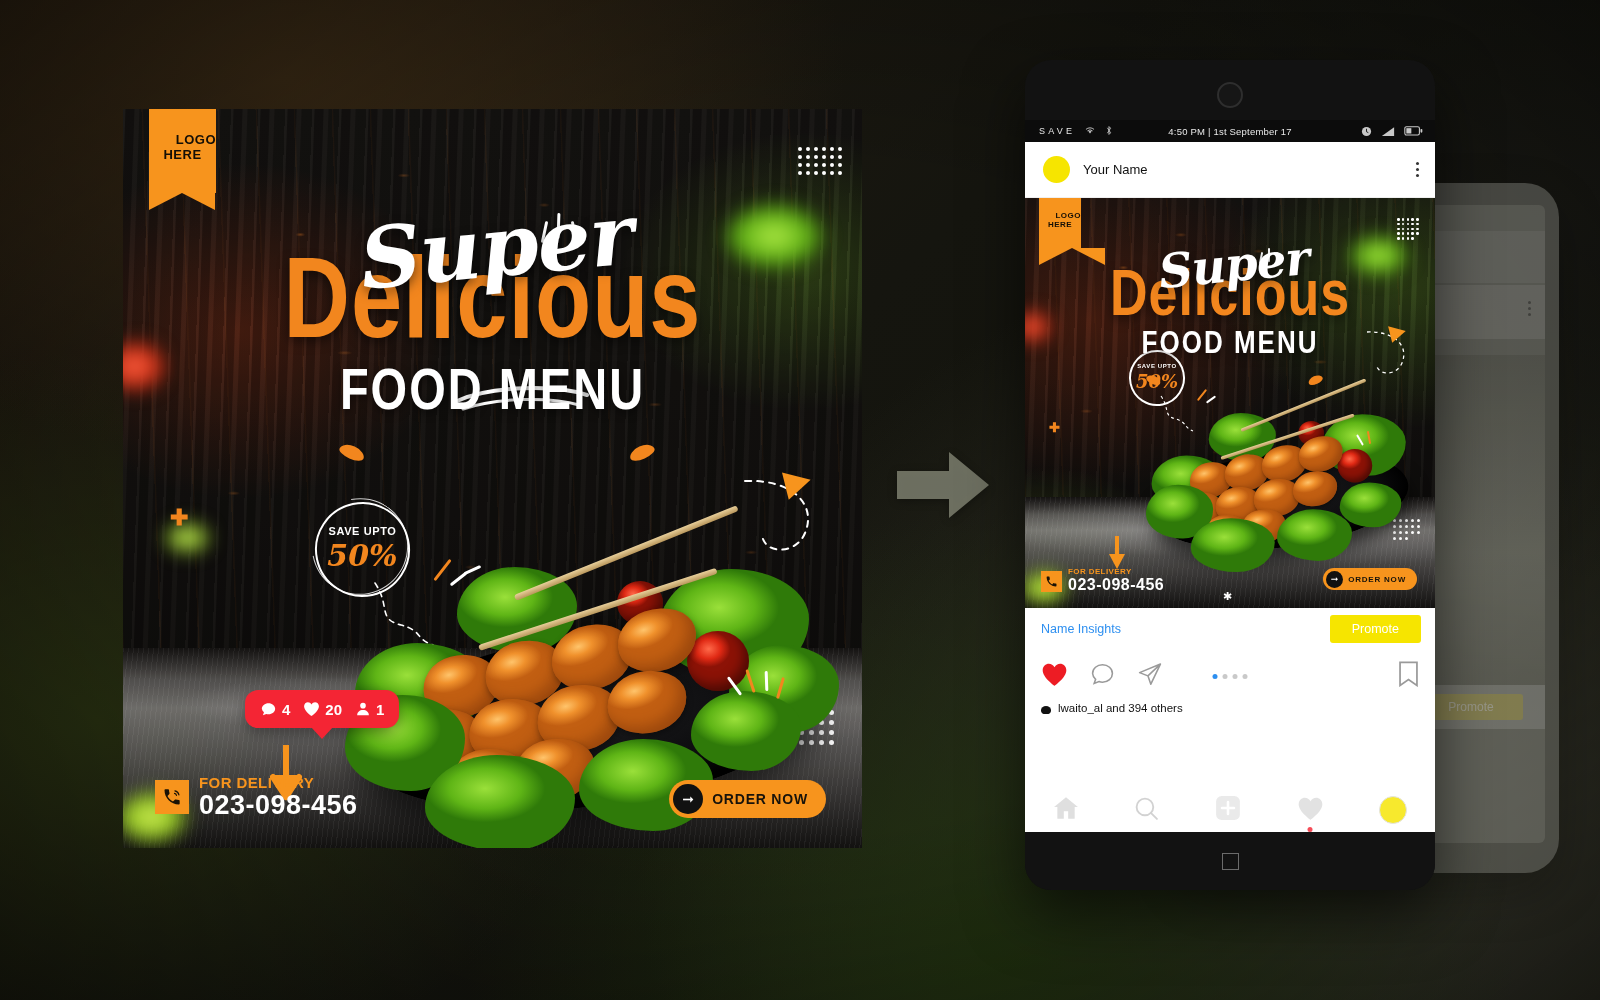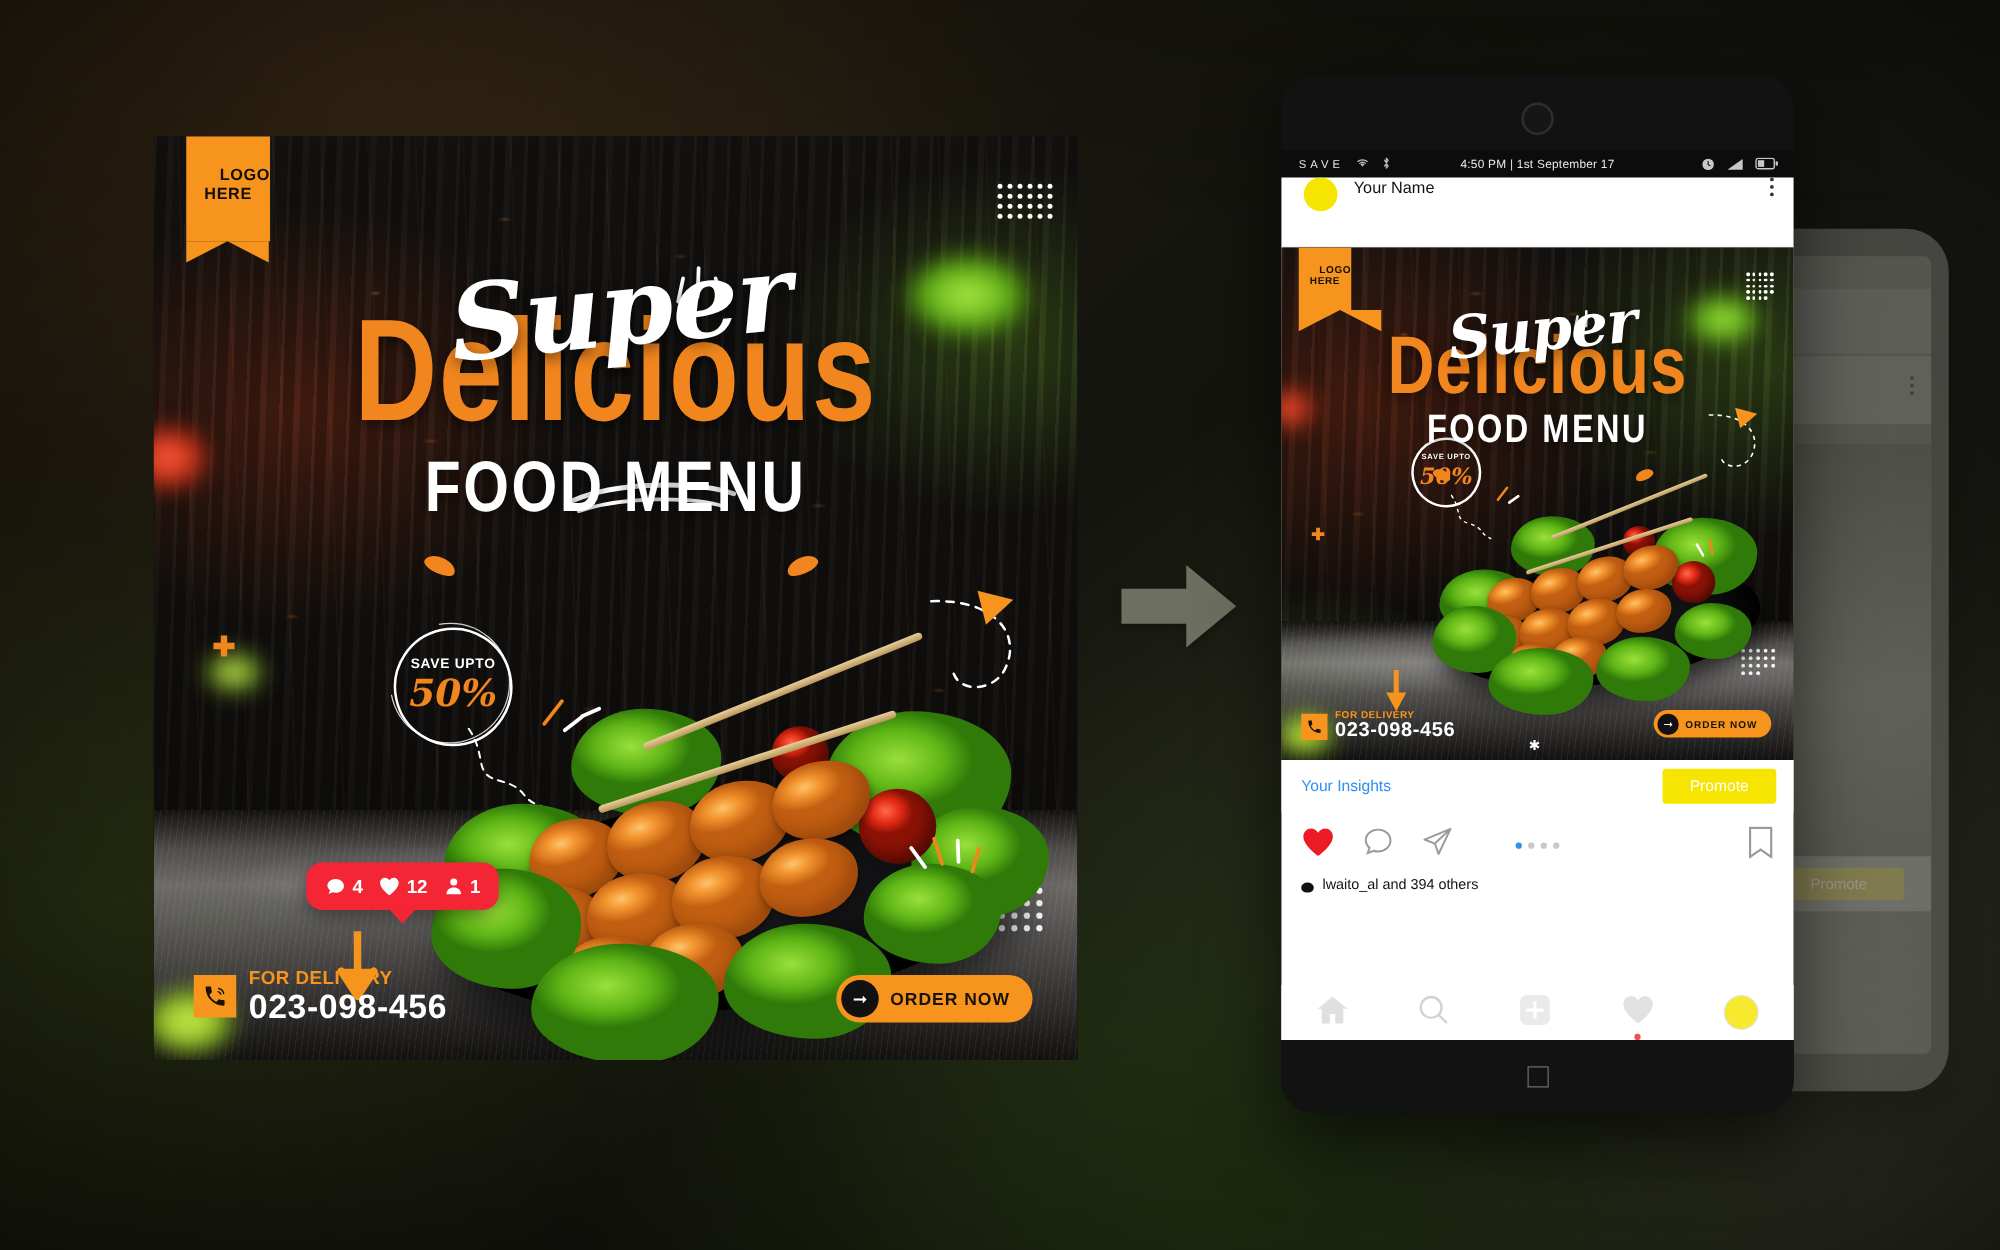--- a/index.html
+++ b/index.html
@@ -186,21 +186,21 @@
     width:22px;height:22px;border-radius:50%;border:2px solid #2e2e2e;background:#161616;}
   #statusbar{position:absolute;left:0;top:60px;right:0;height:22px;background:#0c0c0c;
     display:flex;align-items:center;color:#e8e8e8;font-size:9px;}
   .sb-brand{margin-left:14px;letter-spacing:3.2px;font-size:9px;font-weight:400;}
   .sb-ico{margin-left:9px;opacity:.85;}
   .sb-time{position:absolute;left:50%;transform:translateX(-50%);font-size:9.5px;letter-spacing:.2px;}
   .sb-right{position:absolute;right:12px;display:flex;align-items:center;gap:9px;opacity:.9;}
   #app{position:absolute;left:0;top:82px;right:0;bottom:58px;background:#fff;overflow:hidden;}
   .app-head{height:45px;display:flex;align-items:center;padding-left:18px;gap:12px;}
   .app-head .ttl{font-size:16px;color:#111;}
-  .user-row{height:55px;display:flex;align-items:flex-start;padding:0 16px 0 18px;gap:13px;
+  .user-row{height:55px;display:flex;align-items:center;padding:0 16px 0 18px;gap:13px;
     border-bottom:1px solid #efefef;}
   .avatar{width:27px;height:27px;border-radius:50%;background:#F6E500;}
   .uname{font-size:13px;color:#111;flex:1;}
   .kebab{display:flex;flex-direction:column;gap:3px;cursor:pointer;}
   .kebab i{width:3px;height:3px;border-radius:50%;background:#333;display:block;}
 
   #mini-post{position:relative;height:410px;overflow:hidden;background:#141210;}
   .insight-bar{height:42px;display:flex;align-items:center;justify-content:space-between;
     padding:0 14px 0 16px;background:#fff;}
   .vi{color:#2d8ff0;font-size:12.5px;cursor:pointer;}
@@ -645,21 +645,21 @@
             <div class="d2" style="font-size:16px;">023-098-456</div>
           </div>
         </div>
         <div class="order-btn" style="right:18px;bottom:18px;height:22px;border-radius:11px;padding:0 11px 0 3px;gap:5px;">
           <div class="order-dot" style="width:17px;height:17px;font-size:9px;">➞</div>
           <span class="lbl" style="font-size:8px;">ORDER NOW</span>
         </div>
       </div>
 
       <div class="insight-bar">
-        <span class="vi">Your Insights</span>
+        <span class="vi">Name Insights</span>
         <span class="promote">Promote</span>
       </div>
 
       <div class="action-row">
         <span>
           <svg width="27" height="25" viewBox="0 0 24 22">
               <path d="M12 21S1.5 13.8 1.5 7.2C1.5 3.8 4.2 1.5 7 1.5c2 0 3.9 1.2 5 3 1.1-1.8 3-3 5-3 2.8 0 5.5 2.3 5.5 5.7C22.5 13.8 12 21 12 21z" fill="#ED1C24"></path>
             </svg>
         </span>
         <span>
@@ -729,21 +729,21 @@
     <span class="grp">
       <svg width="17" height="17" viewBox="0 0 24 24">
           <path d="M12 3c5.2 0 9.4 3.5 9.4 7.9 0 4.3-4.2 7.8-9.4 7.8-1.1 0-2.2-.2-3.2-.5l-4.7 1.8 1.5-4.1A7.6 7.6 0 0 1 2.6 11C2.6 6.5 6.8 3 12 3z" fill="#fff"></path>
         </svg>
       <span>4</span>
     </span>
     <span class="grp">
       <svg width="17" height="16" viewBox="0 0 24 22">
           <path d="M12 21S1.5 13.8 1.5 7.2C1.5 3.8 4.2 1.5 7 1.5c2 0 3.9 1.2 5 3 1.1-1.8 3-3 5-3 2.8 0 5.5 2.3 5.5 5.7C22.5 13.8 12 21 12 21z" fill="#fff"></path>
         </svg>
-      <span>12</span>
+      <span>20</span>
     </span>
     <span class="grp">
       <svg width="16" height="16" viewBox="0 0 24 24">
           <circle cx="12" cy="7" r="4.2" fill="#fff"></circle>
           <path d="M3.2 21.5c0-4.9 3.9-8 8.8-8s8.8 3.1 8.8 8z" fill="#fff"></path>
         </svg>
       <span>1</span>
     </span>
   </div>
 </div>

